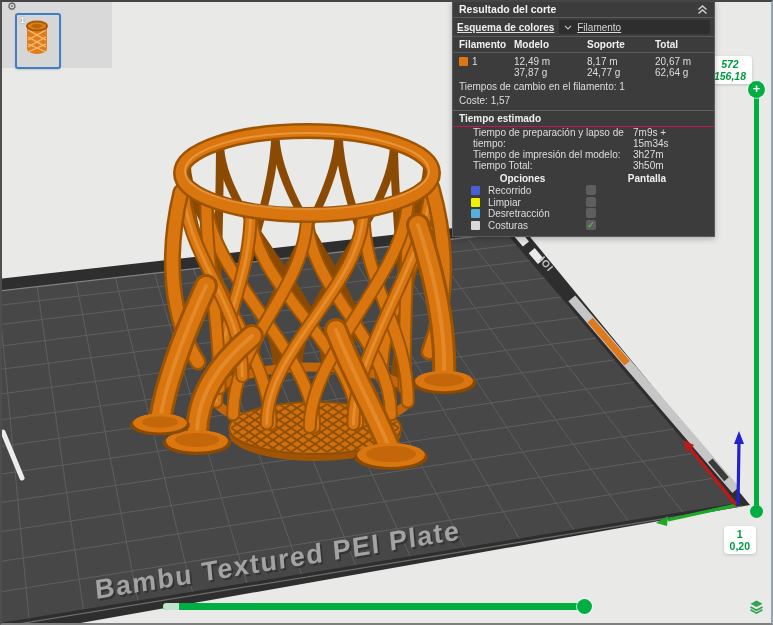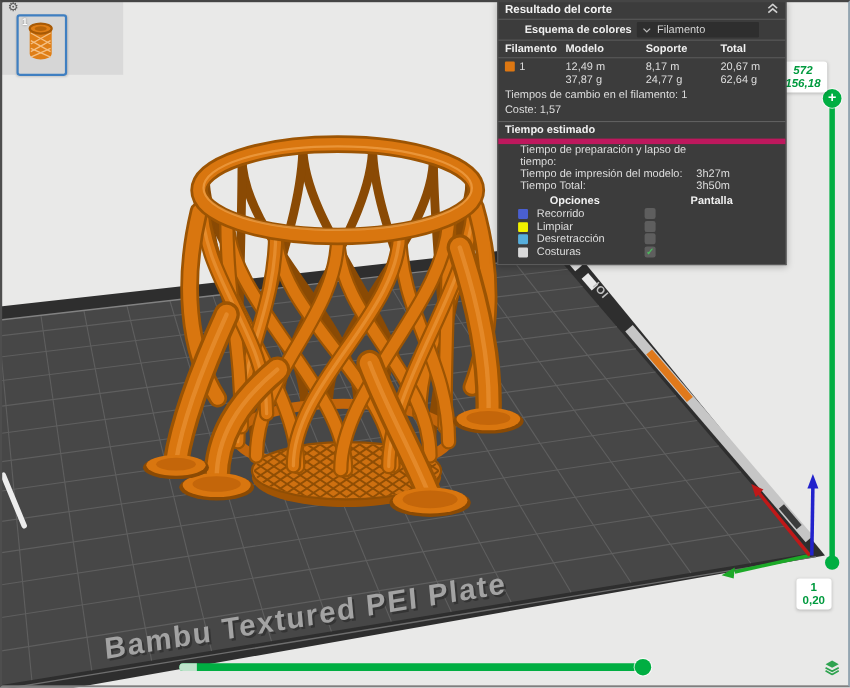--- a/index.html
+++ b/index.html
@@ -18,36 +18,36 @@
   .plate-gear{position:absolute;left:7px;top:0px;font-size:11px;color:#5A5A5A;z-index:6;}
   .thumb-card{position:absolute;left:15px;top:13px;width:42px;height:52px;background:#D6D6D6;
               border:2px solid #3F7FC1;border-radius:3px;z-index:6;box-shadow:0 1px 2px rgba(0,0,0,.15);}
   .thumb-idx{position:absolute;left:3px;top:0px;font-size:9px;font-weight:bold;color:#FDFDFD;
              text-shadow:0 0 2px #777;}
 
   
   .panel{position:absolute;left:452px;top:0;width:261px;background:#3C3C3C;color:#DEDEDE;
          font-size:10px;border:1px solid #5A5A5A;border-top:none;z-index:40;
          box-shadow:0 2px 6px rgba(0,0,0,.25);}
-  .p-title{display:flex;justify-content:space-between;align-items:flex-start;
+  .p-title{display:flex;justify-content:space-between;align-items:flex-end;
            padding:3px 6px 2px;font-weight:bold;font-size:10.5px;color:#F2F2F2;
            border-bottom:1px solid #5A5A5A;}
   .collapse{cursor:pointer;display:flex;align-items:center;}
-  .p-scheme{display:flex;align-items:center;gap:5px;padding:2px 24px;border-bottom:1px solid #5A5A5A;}
+  .p-scheme{display:flex;align-items:center;gap:5px;padding:2px 4px;border-bottom:1px solid #5A5A5A;text-decoration:underline;}
   .p-scheme .lab{font-weight:bold;color:#F0F0F0;white-space:nowrap;}
   .combo{flex:1;background:#2E2E2E;border-radius:1px;display:flex;align-items:center;gap:5px;
          padding:1px 5px;color:#D5D5D5;height:12px;}
   .tblh,.tblr{display:grid;grid-template-columns:55px 73px 68px 1fr;padding:2px 6px;}
   .tblh{font-weight:bold;color:#F0F0F0;border-bottom:1px solid #5A5A5A;}
   .tblr{padding-top:3px;padding-bottom:2px;}
   .tblr div{line-height:11px;}
   .sw{display:inline-block;width:9px;height:9px;border-radius:1px;vertical-align:-1px;margin-right:4px;}
   .meta{padding:1px 6px;line-height:12px;}
   .sec-title{font-weight:bold;color:#F0F0F0;padding:2px 6px;margin-top:2px;
-             border-top:1px solid #606060;border-bottom:5px solid #be185d;}
+             border-top:1px solid #606060;border-bottom:1px solid #be185d;}
   .trow{display:grid;grid-template-columns:160px 1fr;padding:0 20px;line-height:11px;}
   .opth{display:grid;grid-template-columns:127px 1fr;padding:2px 6px 1px;font-weight:bold;color:#F0F0F0;text-align:center;}
   .opt-row{position:relative;display:flex;align-items:center;height:11.6px;padding:0 18px;}
   .opt-row .opt-label{margin-left:4px;}
   .chk{position:absolute;left:133px;top:0px;width:10px;height:10px;background:#5E5E5E;
        border-radius:2px;font-size:9px;line-height:10px;text-align:center;color:transparent;cursor:pointer;}
   .chk.on{color:#4CBB5E;font-weight:bold;}
   .p-bottom-pad{height:5px;}
 
   
@@ -318,20 +318,21 @@
           <div>62,64 g</div>
         </span>
     </div>
 
     <div class="meta">Tiempos de cambio en el filamento: 1</div>
     <div class="meta">Coste: 1,57</div>
 
     <div class="sec-title">Tiempo estimado</div>
     <div class="trow">
       <span>Tiempo de preparación y lapso de tiempo:</span>
+        <span>7m9s + 15m34s</span>
     </div>
     <div class="trow">
       <span>Tiempo de impresión del modelo:</span>
         <span>3h27m</span>
     </div>
     <div class="trow">
       <span>Tiempo Total:</span>
         <span>3h50m</span>
     </div>
 

